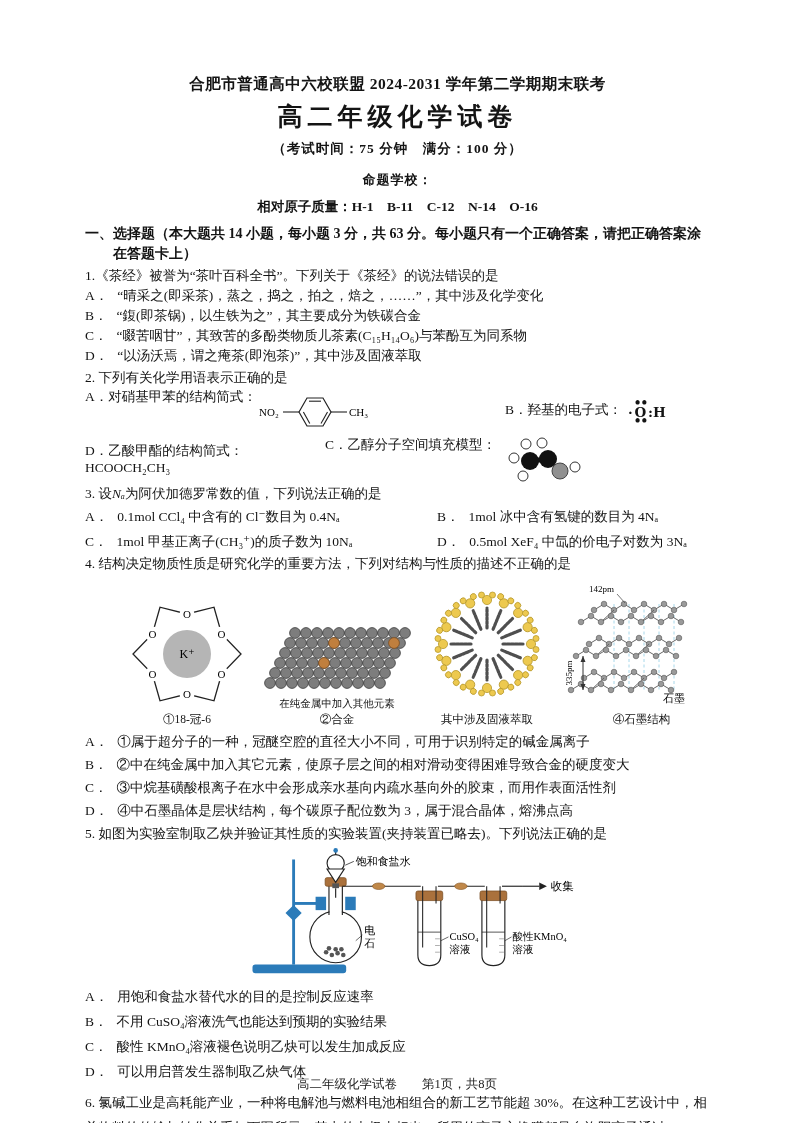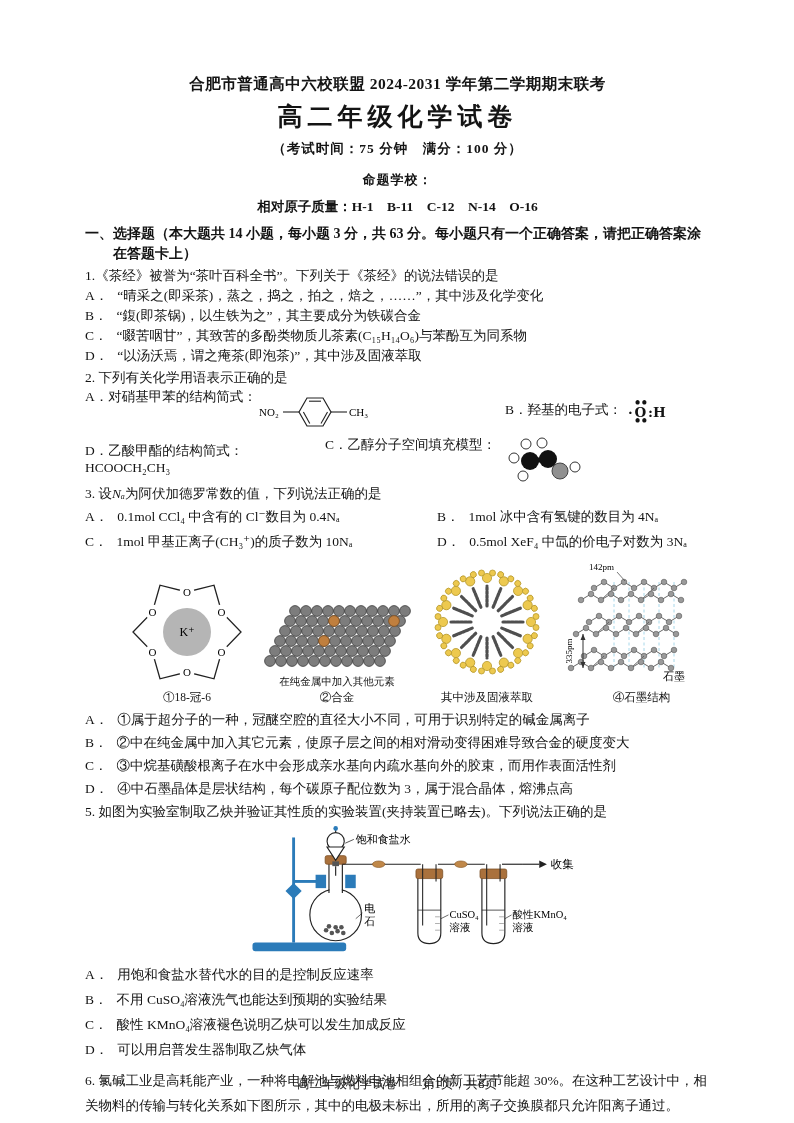--- a/index.html
+++ b/index.html
@@ -147,20 +147,21 @@
     <div class="opt">
         <span class="olabel">C．</span>
         <span>1mol 甲基正离子(CH₃⁺)的质子数为 10Nₐ</span>
       </div>
     <div class="opt">
         <span class="olabel">D．</span>
         <span>0.5mol XeF₄ 中氙的价电子对数为 3Nₐ</span>
       </div>
   </div>
 
+  <div class="para stem">4. 结构决定物质性质是研究化学的重要方法，下列对结构与性质的描述不正确的是</div>
   <div class="figrow">
     <div class="figure">
       <svg width="124" height="104" viewBox="0 0 124 104">
         <polygon points="62,12 35,5.2 27.4,32 8,52 27.4,72 35,98.8 62,92 89,98.8 96.6,72 116,52 96.6,32 89,5.2" fill="none" stroke="#222" stroke-width="1.3"></polygon>
         <circle cx="62" cy="52" r="24" fill="#b5b5b5"></circle>
         <text x="62" y="56" font-size="12" text-anchor="middle">K⁺</text>
         <g font-size="11" text-anchor="middle">
           <circle cx="62" cy="12" r="7.5" fill="#fff"></circle>
             <text x="62" y="16">O</text>
           <circle cx="27.4" cy="32" r="7.5" fill="#fff"></circle>

